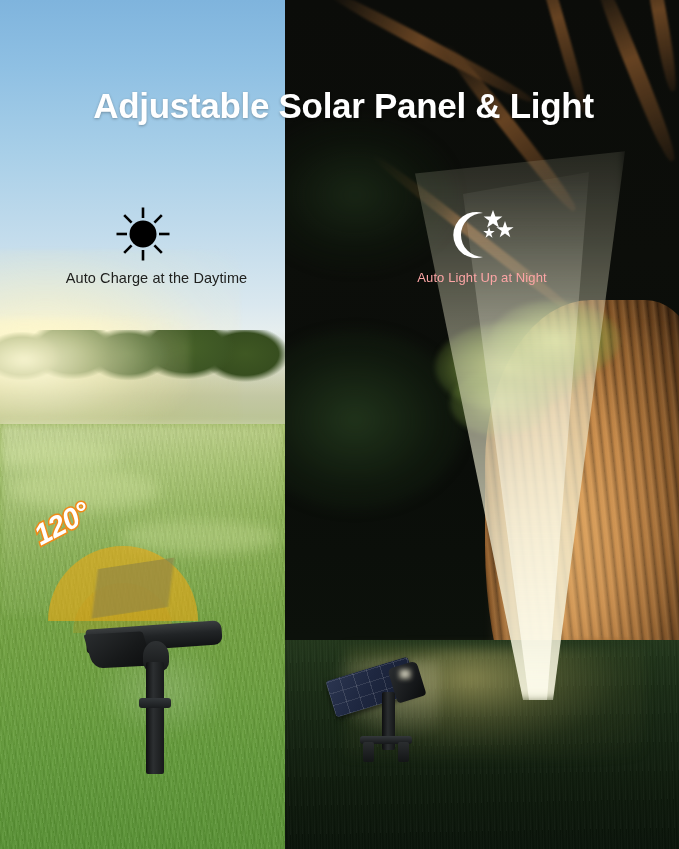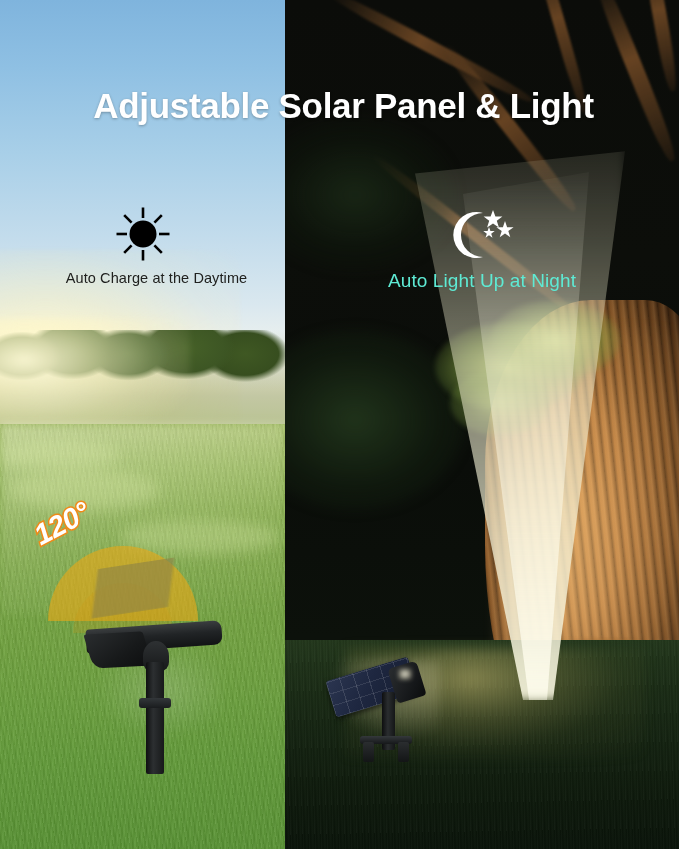--- a/index.html
+++ b/index.html
@@ -301,22 +301,22 @@
     align-items: center;
     justify-content: center;
   }
   .caption-day {
     font-size: 14.5px;
     color: #20211f;
     letter-spacing: 0.1px;
     padding-left: 28px;
   }
   .caption-night {
-    font-size: 19px;
-    color: #5eead4;
+    font-size: 13px;
+    color: #fca5a5;
     letter-spacing: 0.1px;
   }
 
   
   .angle-fan {
     position: absolute;
     left: 48px;
     top: 546px;
     width: 150px;
     height: 75px;

